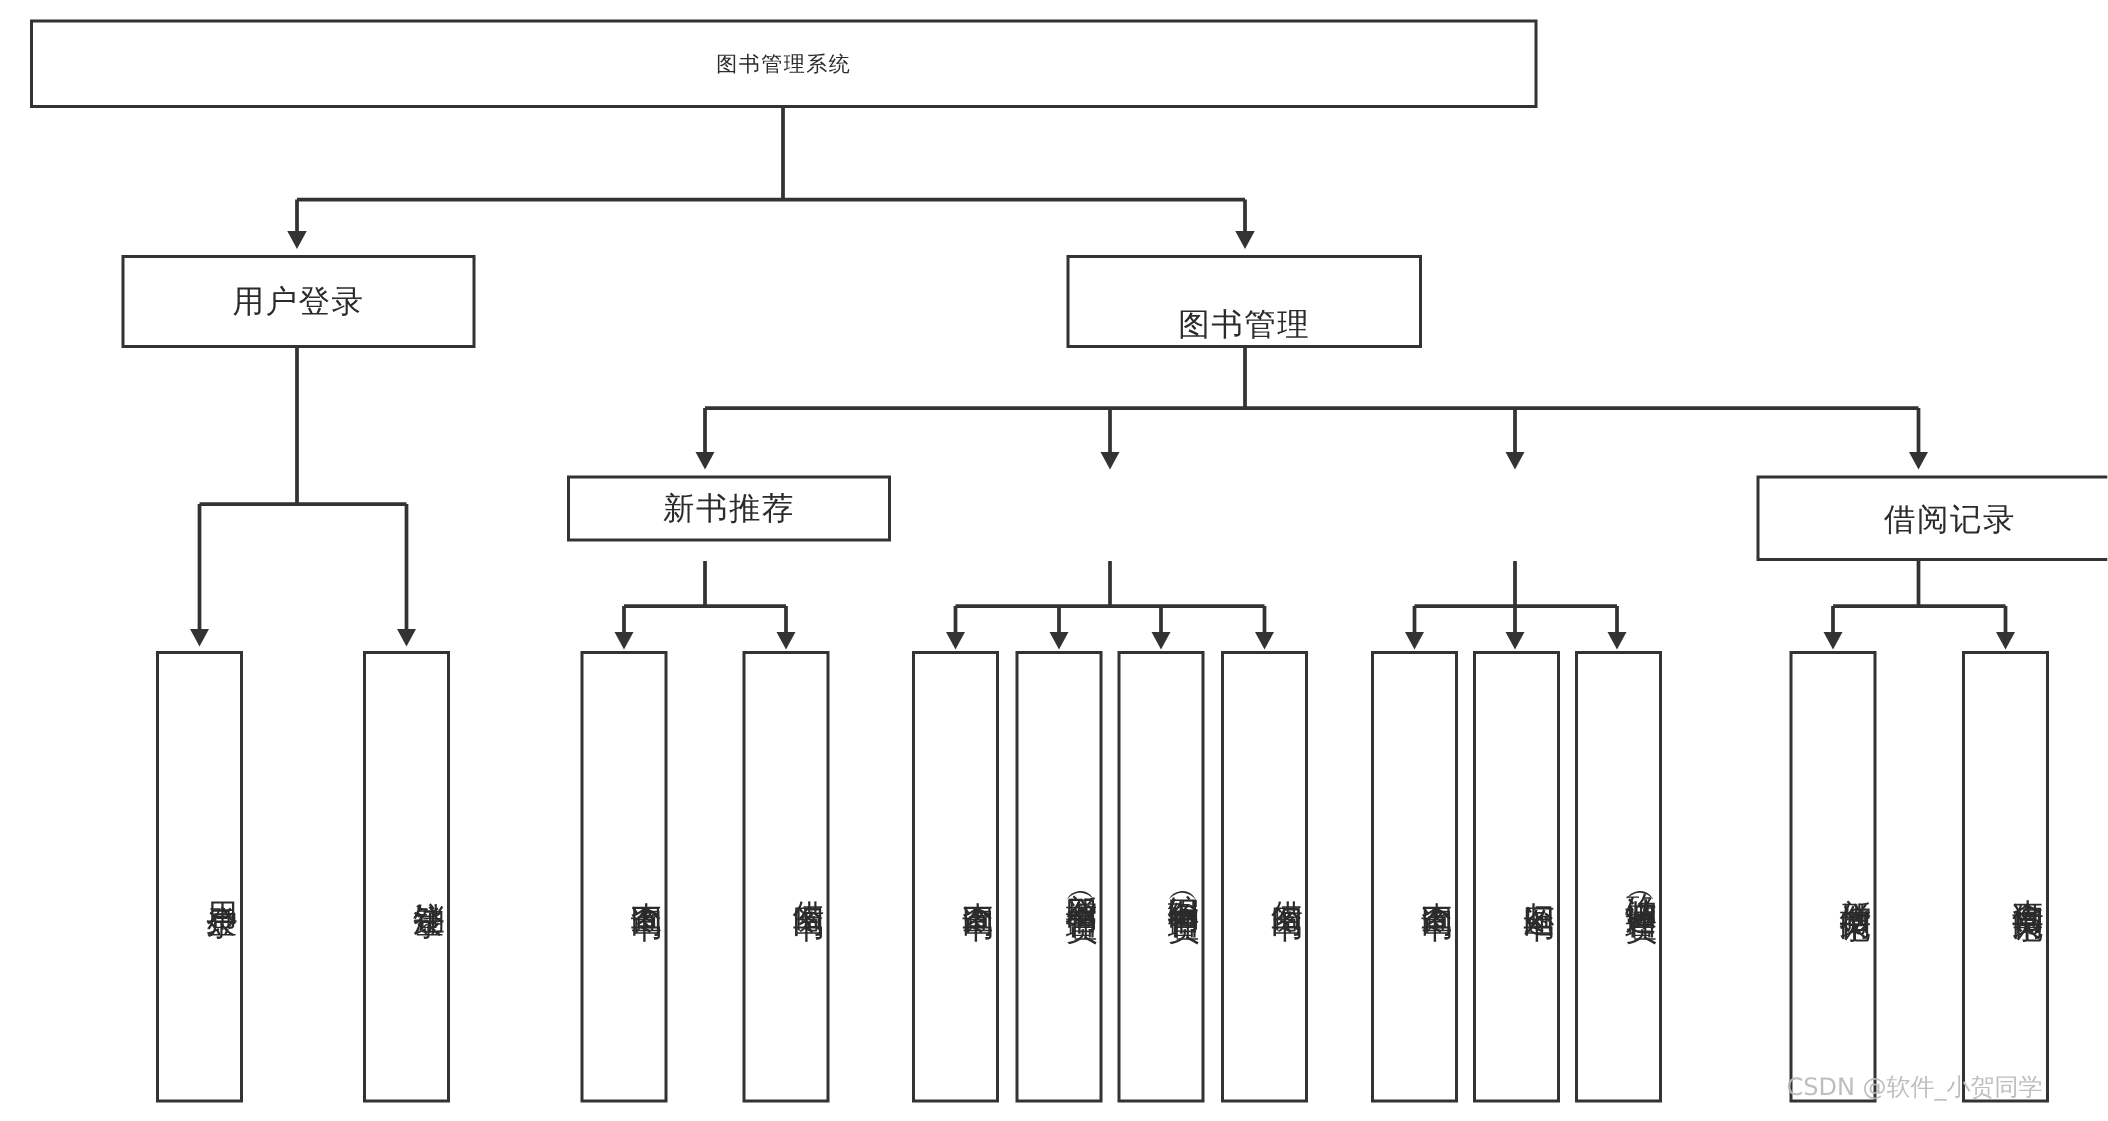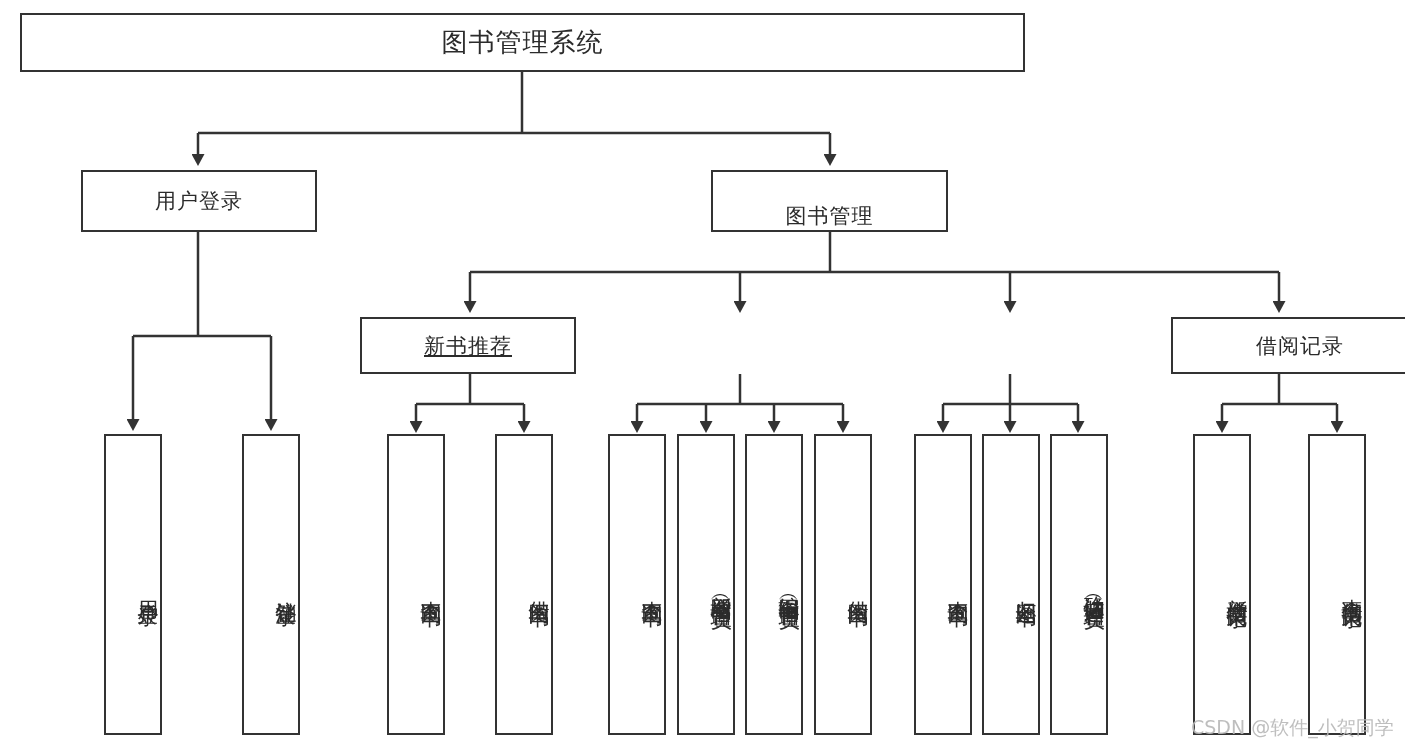--- a/index.html
+++ b/index.html
@@ -40,41 +40,41 @@
     align-items: flex-start;
     justify-content: center;
     padding-top: 6px;
   }
   .node.vert .vtext {
     writing-mode: vertical-rl;
     text-orientation: upright;
     white-space: nowrap;
   }
   .node.root {
-    font-size: 26px;
+    font-size: 14px;
   }
   svg#wires {
     position: absolute;
     left: 0;
     top: 0;
     width: 1405px;
     height: 747px;
     pointer-events: none;
   }
   .wire {
     stroke: #333333;
     stroke-width: 2.5;
     fill: none;
   }
   .arrowhead {
     fill: #333333;
   }
   .watermark {
     position: absolute;
-    font-size: 19px;
+    font-size: 16px;
     color: #b9b9b9;
     white-space: nowrap;
     opacity: 0.92;
   }
 </style>
 </head>
 <body>
 
 <div id="canvas">
 
@@ -130,21 +130,21 @@
     <span>图书管理系统</span>
   </div>
 
   <div class="node horiz" style="left:81px; top:170px; width:236px; height:62px;">
     <span>用户登录</span>
   </div>
   <div class="node horiz" style="left:711px; top:170px; width:237px; height:62px;align-items:flex-end;">
     <span>图书管理</span>
   </div>
 
-  <div class="node horiz" style="left:360px; top:317px; width:216px; height:57px;text-decoration:underline;">
+  <div class="node horiz" style="left:378px; top:317px; width:216px; height:44px;">
     <span>新书推荐</span>
   </div>
   <div class="node horiz" style="left:1171px; top:317px; width:258px; height:57px;">
     <span>借阅记录</span>
   </div>
 
   <div class="node vert" style="left:104px; top:434px; width:58px; height:301px;">
     <span class="vtext">用户登录</span>
   </div>
   <div class="node vert" style="left:242px; top:434px; width:58px; height:301px;">

